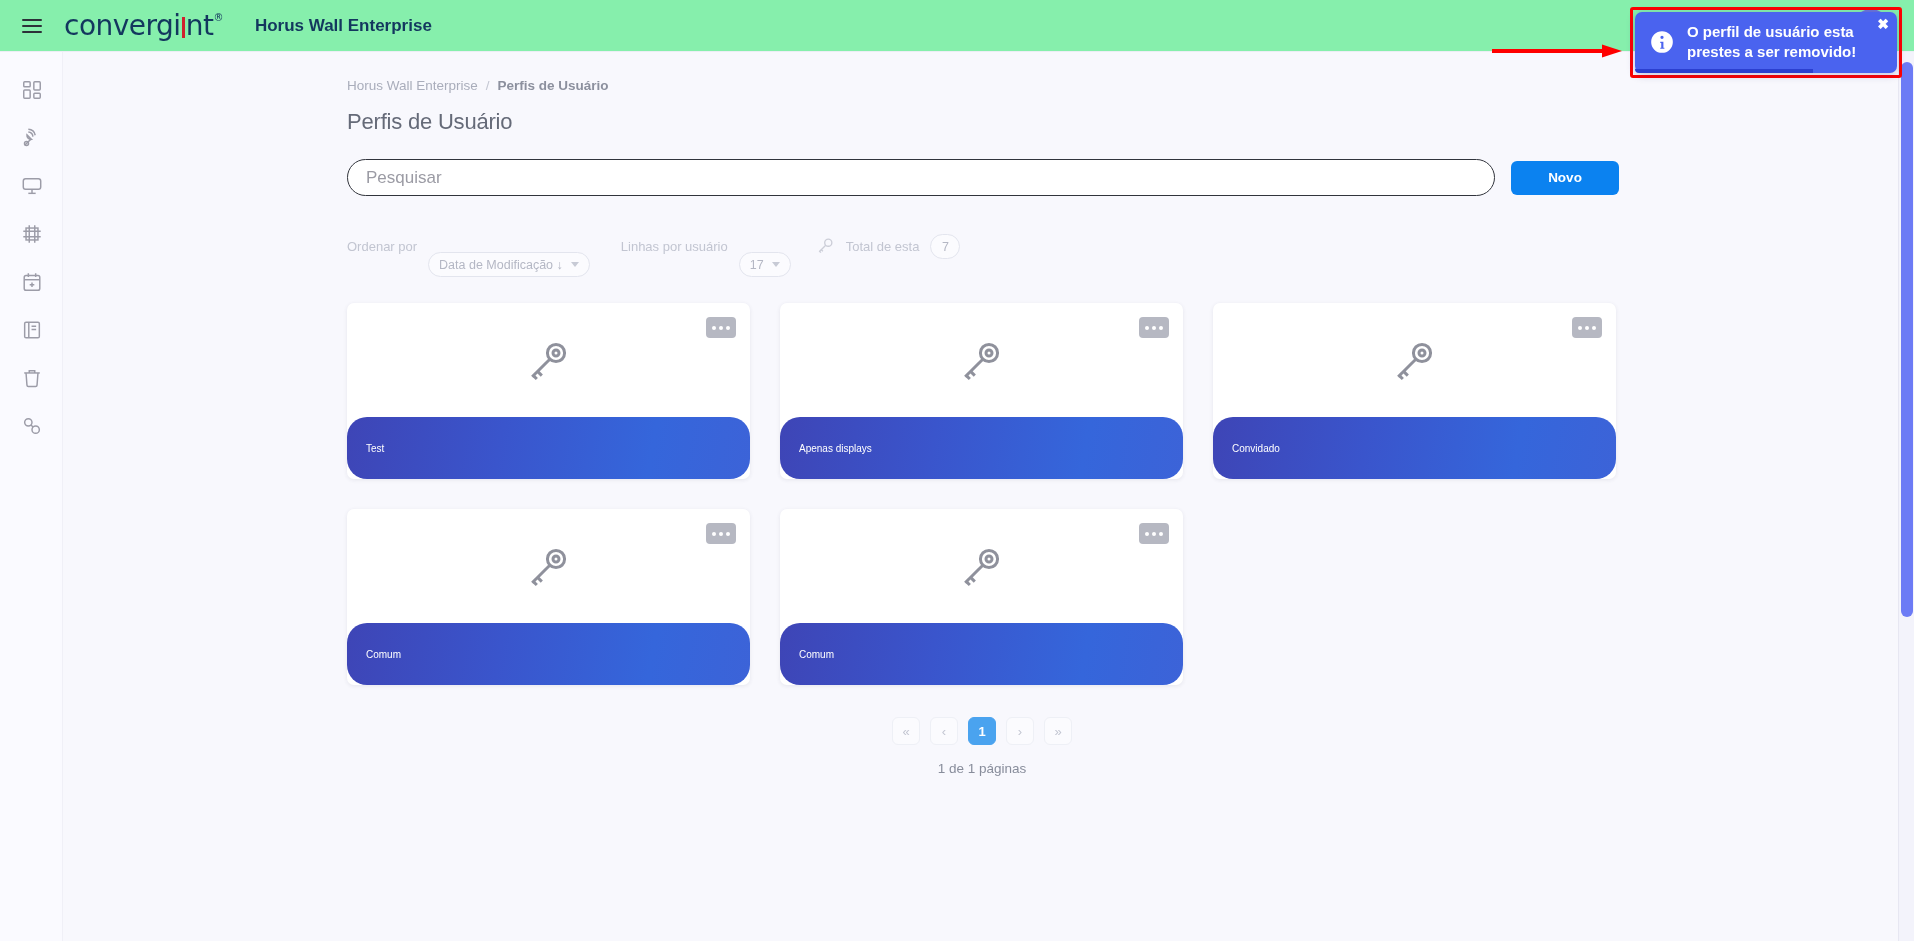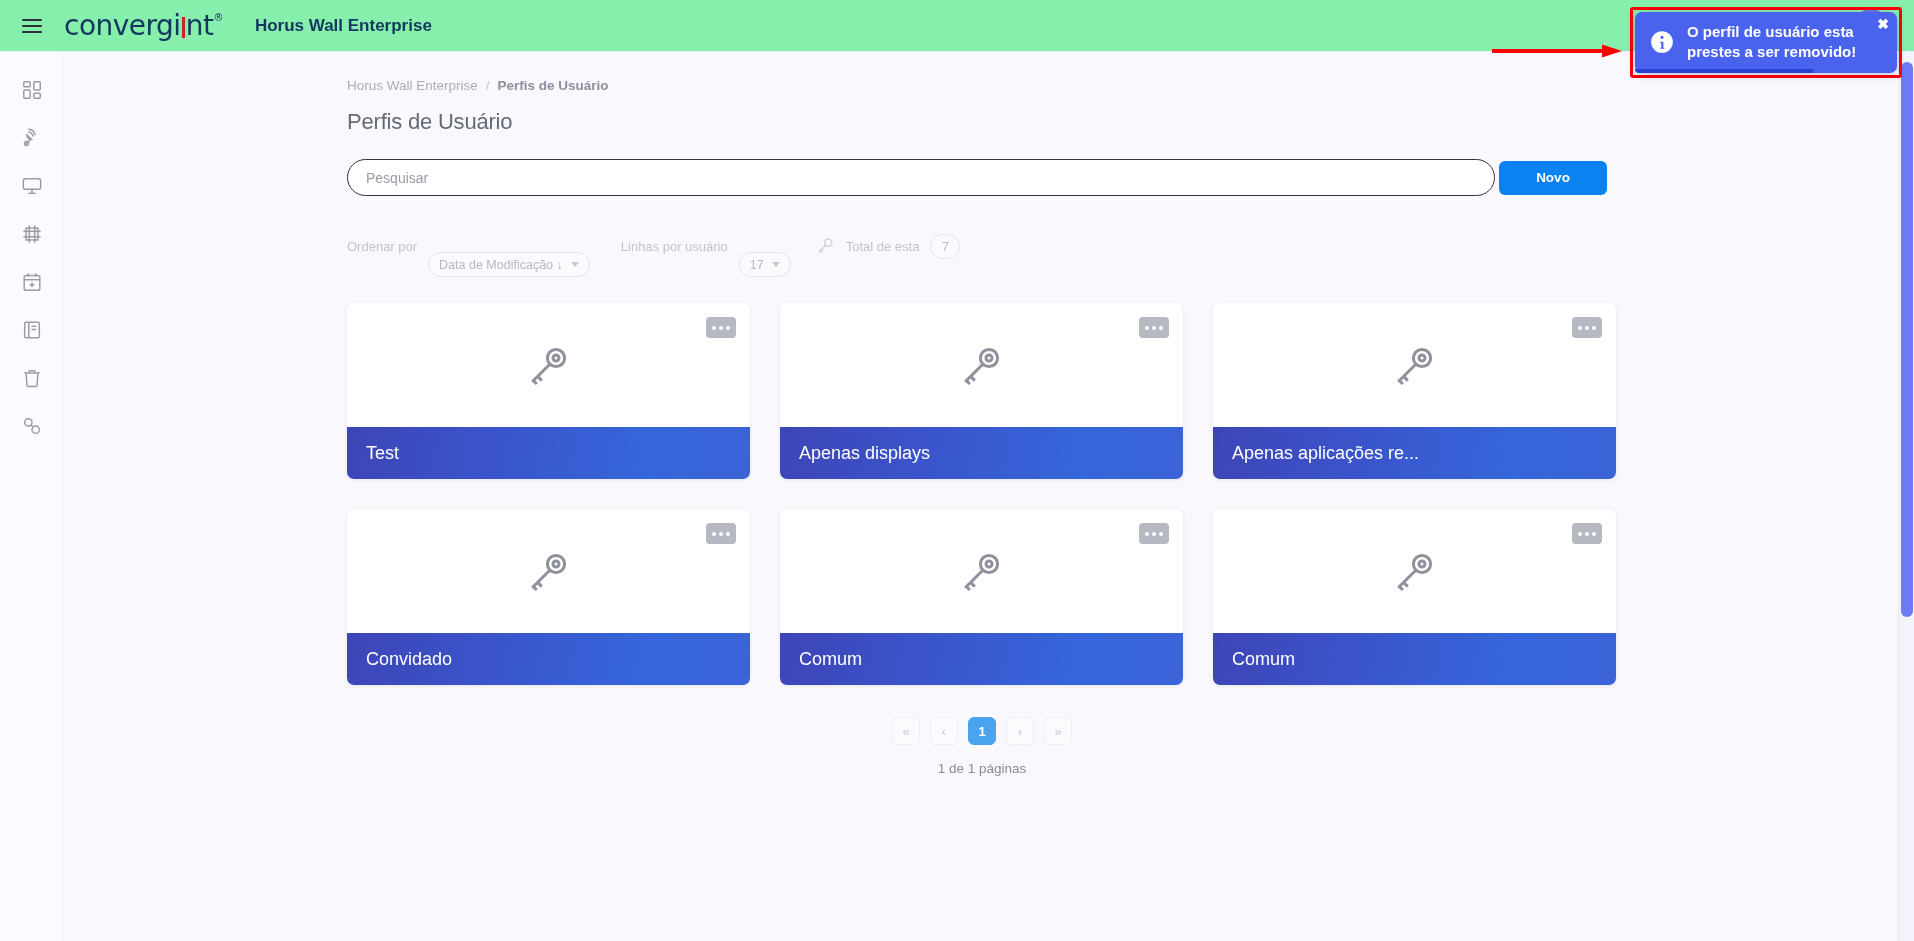--- a/index.html
+++ b/index.html
@@ -84,27 +84,27 @@
   .page-title {
     font-size: 22px; color: #656a78; font-weight: 400;
     margin-top: 16px; letter-spacing: -0.2px;
   }
 
   
   .search-row { display: flex; align-items: center; margin-top: 24px; }
   .search-input {
     width: 1148px; height: 37px;
     border: 1.4px solid #31343c; border-radius: 19px;
-    padding: 0 18px; font-size: 14px; color: #3b3f4b;
+    padding: 0 18px; font-size: 17px; color: #3b3f4b;
     background: #ffffff; outline: none;
     font-family: "Liberation Sans", sans-serif;
   }
   .search-input::placeholder { color: #9b9ba4; }
   .new-btn {
-    margin-left: 4px; width: 108px; height: 34px;
+    margin-left: 16px; width: 108px; height: 34px;
     background: #0b82f0; color: #fff; border: none; border-radius: 6px;
     font-size: 13.5px; font-weight: 600; cursor: pointer;
     font-family: "Liberation Sans", sans-serif;
   }
 
   
   .filter-row {
     display: flex; align-items: center; gap: 11px;
     margin-top: 20px; font-size: 13px; color: #c2c5d1;
   }
@@ -149,26 +149,26 @@
   .card-key { width: 48px; height: 48px; color: #8f919c; }
   .card-menu {
     position: absolute; top: 14px; right: 14px;
     width: 30px; height: 21px; border-radius: 4px;
     background: #b6b8c2; color: #ffffff;
     display: flex; align-items: center; justify-content: center;
     gap: 3px; cursor: pointer;
   }
   .card-menu i { width: 4px; height: 4px; border-radius: 50%; background: #fff; display: block; }
   .card-footer {
-    height: 52px;
+    height: 62px;
     background: linear-gradient(100deg, #3e45b6 0%, #3a55cc 38%, #3566db 75%, #3c63d8 100%);
     display: flex; align-items: center;
     padding-left: 19px;
-    color: #ffffff; font-size: 18px;
-    white-space: nowrap; overflow: hidden;
+    color: #ffffff; font-size: 10px;
+    white-space: nowrap; overflow: hidden; border-radius: 20px;
   }
 
   
   .pagination {
     display: flex; justify-content: center; align-items: center;
     gap: 10px; margin-top: 32px; width: 1270px;
   }
   .pg {
     width: 28px; height: 28px; border-radius: 6px;
     background: #fbfbfe; border: 1px solid #eef0f6;
@@ -415,92 +415,75 @@
           </svg>
           <div class="card-menu">
               <i></i>
               <i></i>
               <i></i>
             </div>
         </div>
         <div class="card-footer">Apenas displays</div>
       </div>
 
+
+
       <div class="card">
         <div class="card-body">
           <svg class="card-key" viewBox="0 0 24 24" fill="none" stroke="currentColor" stroke-width="1.5">
             <circle cx="15.5" cy="8.5" r="4.3"></circle>
               <circle cx="15.5" cy="8.5" r="1.5"></circle>
             <path d="M12.4 11.6L3.6 20.4"></path>
               <path d="M6.3 17.7l2.1 2.1"></path>
               <path d="M4.2 19.8l1.7 1.7"></path>
           </svg>
           <div class="card-menu">
               <i></i>
               <i></i>
               <i></i>
             </div>
         </div>
-        <div class="card-footer">Apenas aplicações re...</div>
+        <div class="card-footer">Convidado</div>
       </div>
-
 
       <div class="card">
         <div class="card-body">
           <svg class="card-key" viewBox="0 0 24 24" fill="none" stroke="currentColor" stroke-width="1.5">
             <circle cx="15.5" cy="8.5" r="4.3"></circle>
               <circle cx="15.5" cy="8.5" r="1.5"></circle>
             <path d="M12.4 11.6L3.6 20.4"></path>
               <path d="M6.3 17.7l2.1 2.1"></path>
               <path d="M4.2 19.8l1.7 1.7"></path>
           </svg>
           <div class="card-menu">
               <i></i>
               <i></i>
               <i></i>
             </div>
         </div>
-        <div class="card-footer">Convidado</div>
+        <div class="card-footer">Comum</div>
       </div>
 
       <div class="card">
         <div class="card-body">
           <svg class="card-key" viewBox="0 0 24 24" fill="none" stroke="currentColor" stroke-width="1.5">
             <circle cx="15.5" cy="8.5" r="4.3"></circle>
               <circle cx="15.5" cy="8.5" r="1.5"></circle>
             <path d="M12.4 11.6L3.6 20.4"></path>
               <path d="M6.3 17.7l2.1 2.1"></path>
               <path d="M4.2 19.8l1.7 1.7"></path>
           </svg>
           <div class="card-menu">
               <i></i>
               <i></i>
               <i></i>
             </div>
         </div>
         <div class="card-footer">Comum</div>
       </div>
-
-      <div class="card">
-        <div class="card-body">
-          <svg class="card-key" viewBox="0 0 24 24" fill="none" stroke="currentColor" stroke-width="1.5">
-            <circle cx="15.5" cy="8.5" r="4.3"></circle>
-              <circle cx="15.5" cy="8.5" r="1.5"></circle>
-            <path d="M12.4 11.6L3.6 20.4"></path>
-              <path d="M6.3 17.7l2.1 2.1"></path>
-              <path d="M4.2 19.8l1.7 1.7"></path>
-          </svg>
-          <div class="card-menu">
-              <i></i>
-              <i></i>
-              <i></i>
-            </div>
-        </div>
-        <div class="card-footer">Comum</div>
-      </div>
     </div>
 
     <div class="pagination">
       <div class="pg">«</div>
       <div class="pg">‹</div>
       <div class="pg active">1</div>
       <div class="pg">›</div>
       <div class="pg">»</div>
     </div>
 

